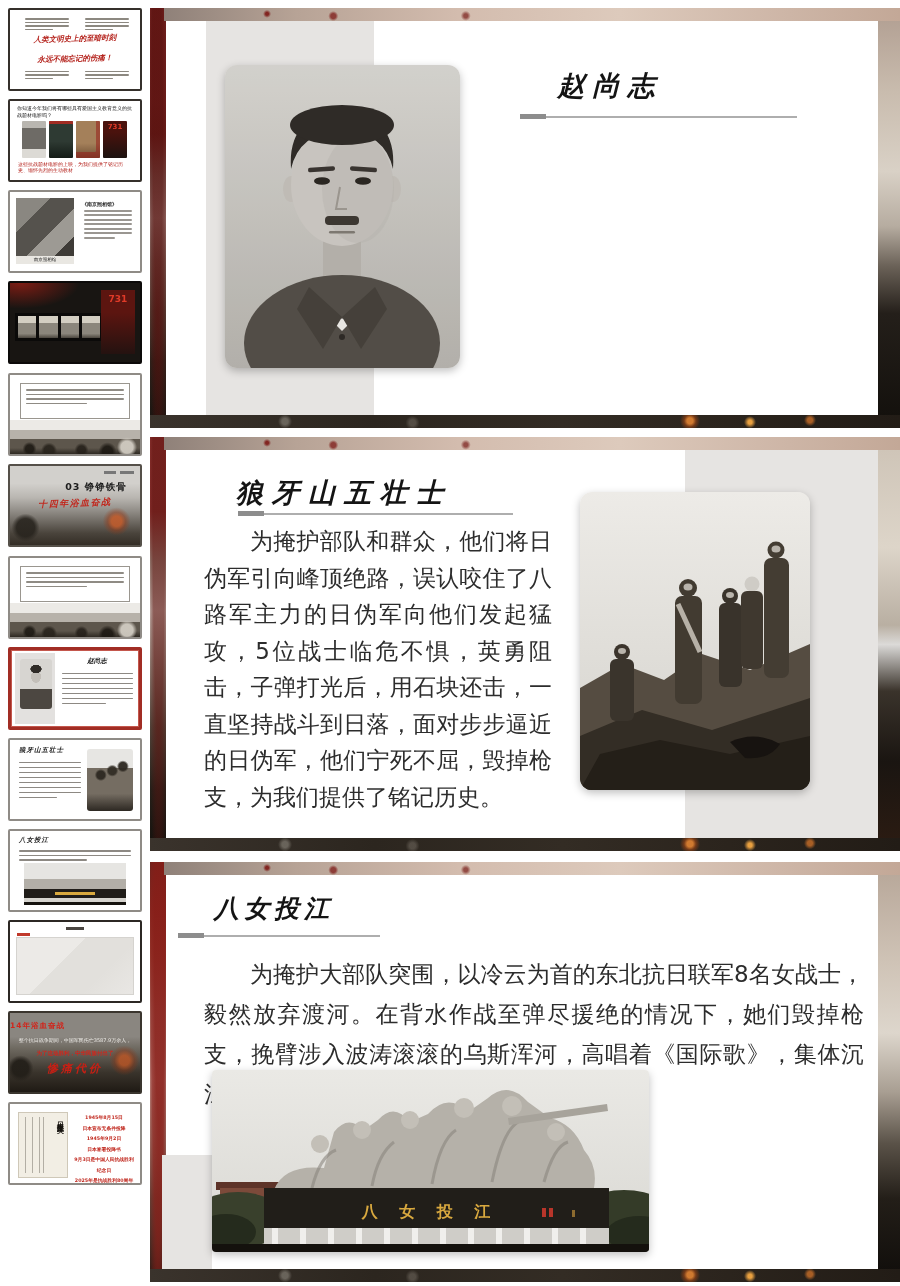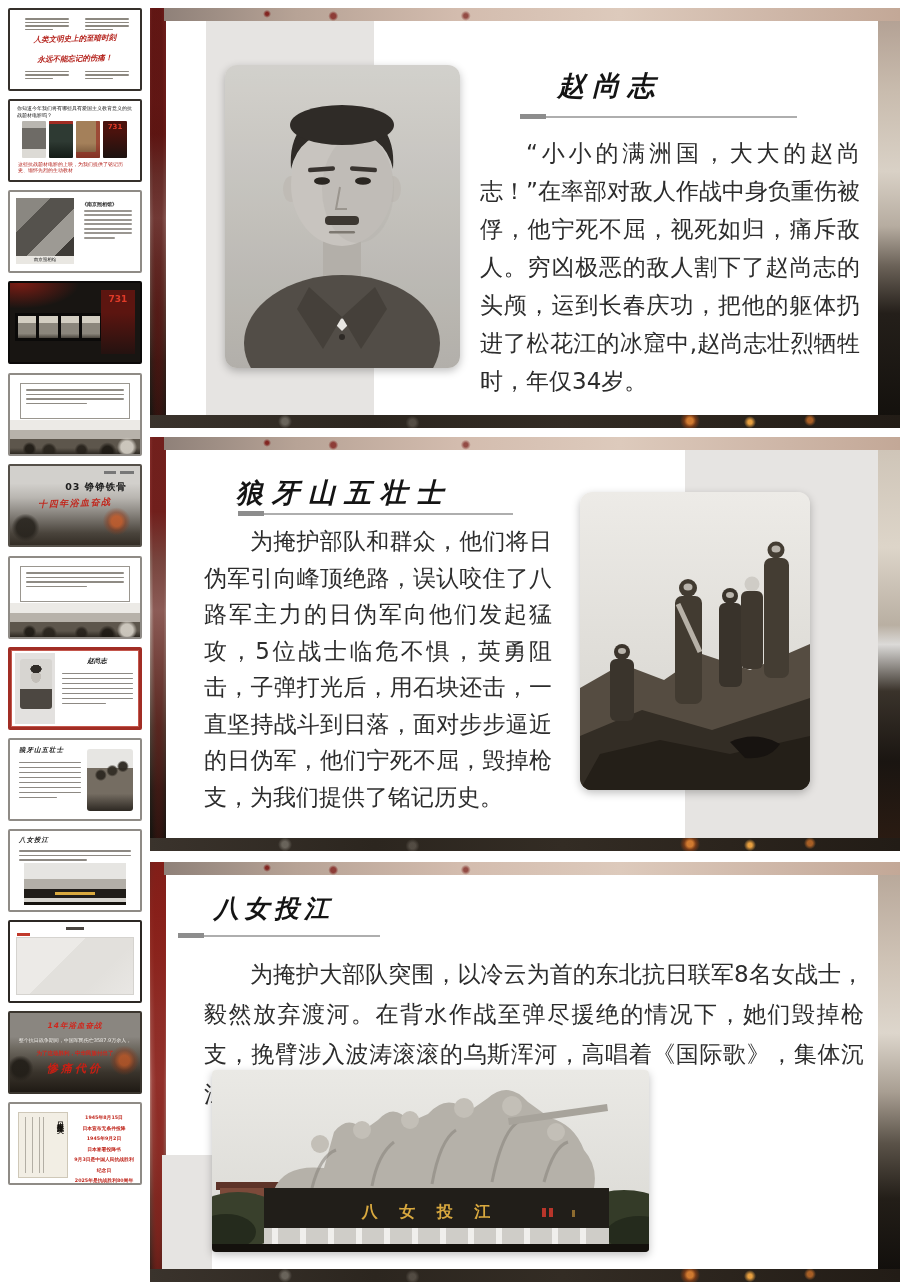--- a/index.html
+++ b/index.html
@@ -106,22 +106,22 @@
   .t11-head{position:absolute;left:50%;top:5px;width:18px;height:3px;margin-left:-9px;background:#4a4641;}
   .t11-red{position:absolute;left:7px;top:11px;width:13px;height:2.5px;background:#c0392b;}
   .t11-parchment{position:absolute;left:6px;right:6px;top:15px;bottom:6px;border:1px solid #d5d3cf;
     background:linear-gradient(135deg,#eceae7 0 40%,#e2e0dc 40% 70%,#e9e7e4);}
   
   .t12{border-color:#3a352e;
     background:
       radial-gradient(circle at 88% 60%,rgba(190,85,35,.8) 0 5px,rgba(140,55,22,.45) 10px,transparent 15px),
       radial-gradient(circle at 8% 70%,rgba(35,31,25,.95) 0 8px,transparent 13px),
       linear-gradient(180deg,#8a8680 0 30%,#6e6960 45%,#3a342c 75%,#1f1a14);}
-  .t12-title{position:absolute;left:0;right:0;top:8px;text-align:center;font-size:7.5px;
-    font-weight:700;font-style:italic;color:#d0261c;letter-spacing:1px;}
+  .t12-title{position:absolute;left:0;right:0;top:8px;text-align:left;font-size:7.5px;
+    font-weight:700;color:#d0261c;letter-spacing:1px;}
   .t12-l1{position:absolute;left:0;right:0;top:24px;text-align:center;font-size:5px;color:#eceae6;}
   .t12-l2{position:absolute;left:0;right:0;top:37px;text-align:center;font-size:5.5px;font-weight:700;color:#d0261c;}
   .t12-l3{position:absolute;left:0;right:0;top:48px;text-align:center;font-size:11px;
     font-weight:700;font-style:italic;color:#c81f14;letter-spacing:3px;}
   
   .t13{border-color:#8f8b86;}
   .t13-news{position:absolute;left:8px;top:8px;width:48px;height:64px;background:#f2eee4;
     border:1px solid #cfc8b8;}
   .t13-news:before{content:"";position:absolute;left:3px;top:4px;bottom:4px;width:28px;
     background:repeating-linear-gradient(90deg,transparent 0 3px,rgba(60,55,45,.35) 3px 3.6px);}
@@ -415,21 +415,20 @@
         <path d="M115 122 L111 144 L122 144" stroke="#9a958e" stroke-width="2" fill="none"></path>
         <rect x="100" y="151" width="34" height="9" rx="4" fill="#3c3731"></rect>
         <rect x="104" y="166" width="26" height="2.6" rx="1.3" fill="#7d7871"></rect>
       </svg>
     </div>
     <h2 class="s-title">赵尚志</h2>
     <div class="divider">
       <span class="dv-thick"></span>
         <span class="dv-thin"></span>
     </div>
-    <p class="s-body">“小小的满洲国，大大的赵尚志！”在率部对敌人作战中身负重伤被俘，他宁死不屈，视死如归，痛斥敌人。穷凶极恶的敌人割下了赵尚志的头颅，运到长春庆功，把他的躯体扔进了松花江的冰窟中,赵尚志壮烈牺牲时，年仅34岁。</p>
     <div class="strip st-bottom bottom-tex"></div>
   </section>
 
   <section class="slide" id="slideB">
     <div class="strip st-left left-b"></div>
     <div class="strip st-top top-tex"></div>
     <div class="strip st-right right-b"></div>
     <div class="panel"></div>
     <div class="photo">
       <svg viewBox="0 0 230 298" preserveAspectRatio="none" aria-hidden="true">

